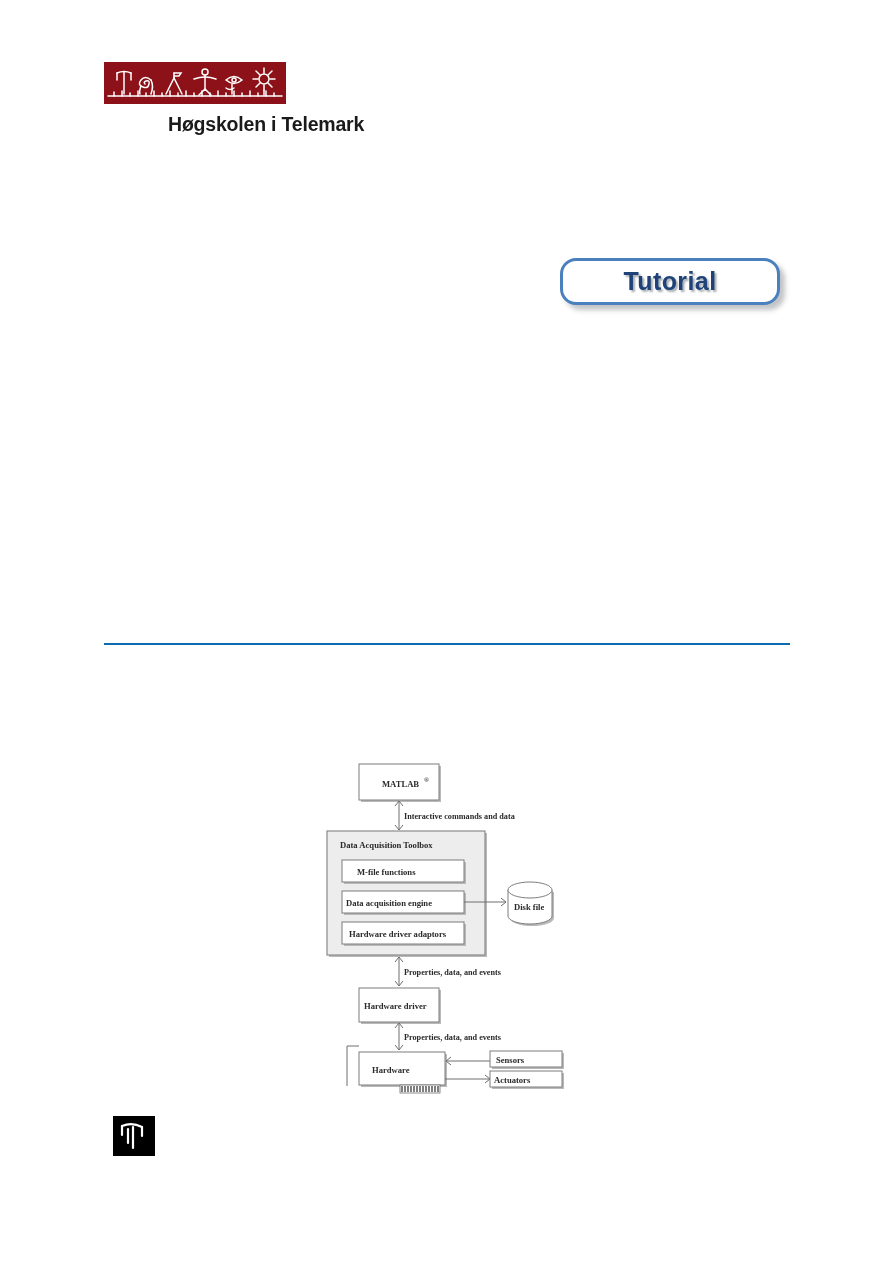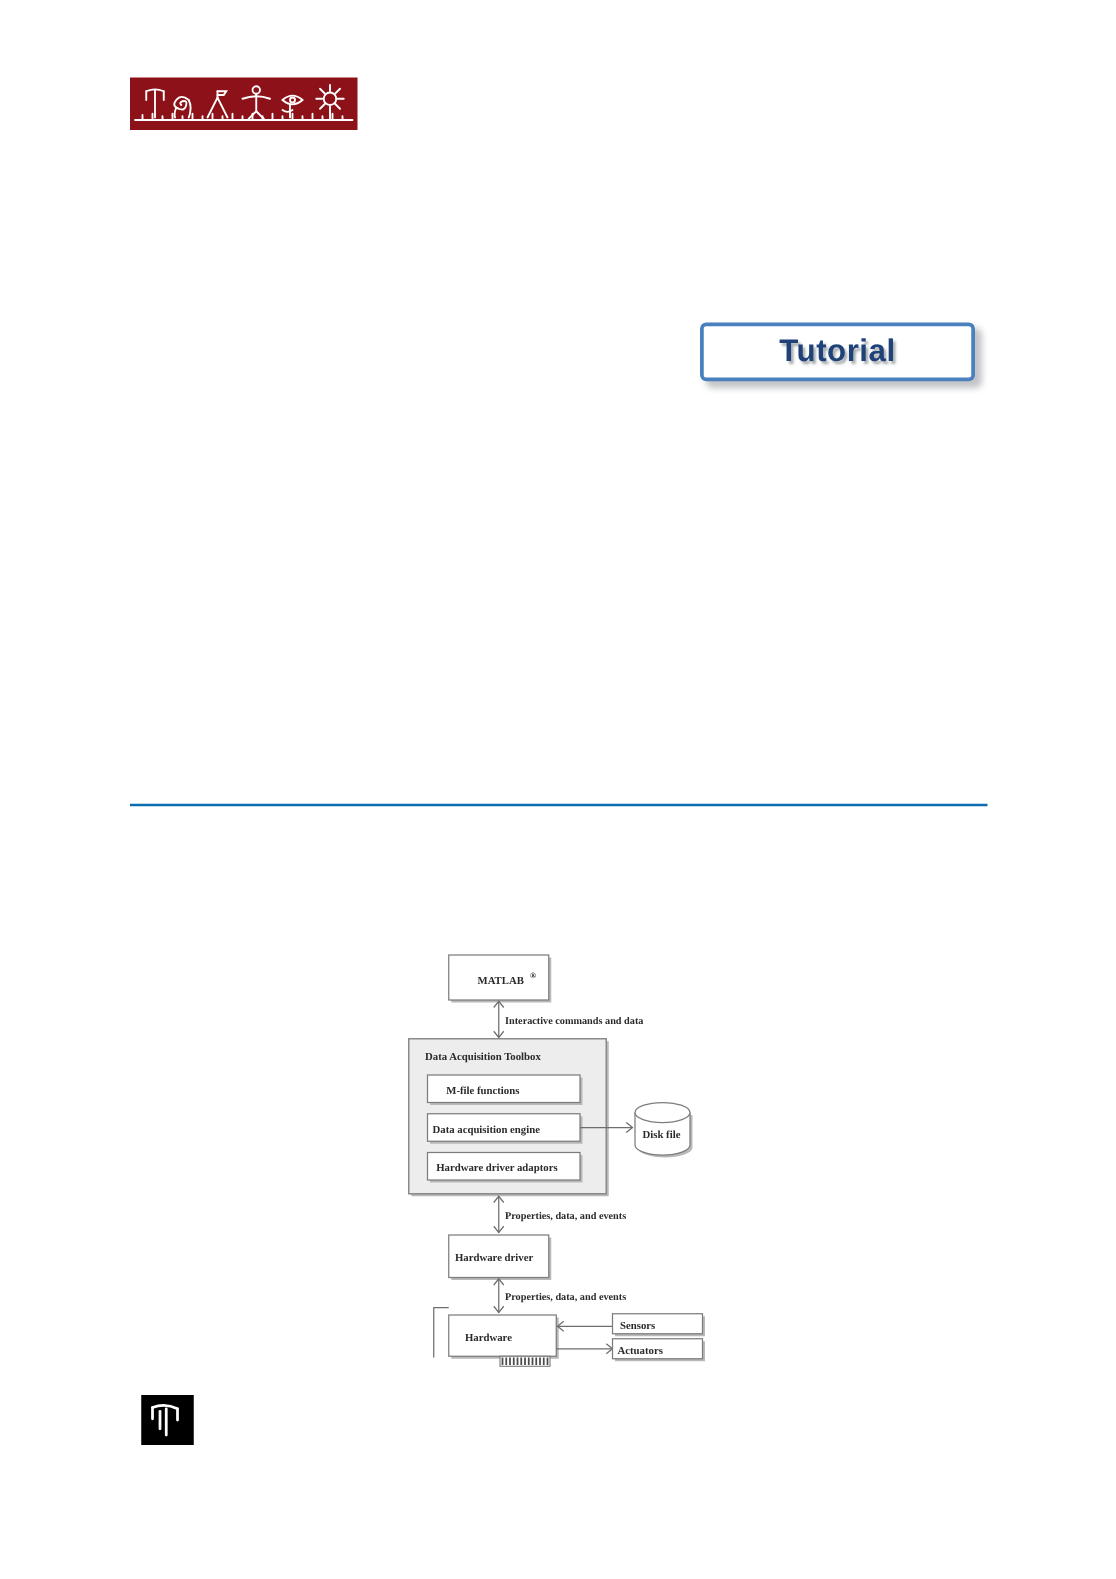--- a/index.html
+++ b/index.html
@@ -43,21 +43,21 @@
 
   
   .tutorial-badge {
     position: absolute;
     left: 560px;
     top: 258px;
     width: 220px;
     height: 47px;
     box-sizing: border-box;
     border: 3px solid #4a80bd;
-    border-radius: 5px;
+    border-radius: 16px;
     background: #ffffff;
     box-shadow: 5px 5px 5px rgba(120,125,130,0.45);
     display: flex;
     align-items: center;
     justify-content: center;
   }
   .tutorial-badge-label {
     font-family: "Liberation Sans", sans-serif;
     font-weight: bold;
     font-size: 25px;
@@ -140,20 +140,21 @@
         <path d="M128 22 v10"></path>
         <path d="M122 26 q4 3 8 0"></path>
 
         <circle cx="160" cy="17" r="5"></circle>
         <path d="M160 6 v5 M160 23 v5 M149 17 h5 M166 17 h5
                  M152 9 l4 4 M168 9 l-4 4 M152 25 l4 -4 M168 25 l-4 -4"></path>
         <path d="M160 28 v5"></path>
       </g>
     </svg>
   </div>
+  <div class="logo-wordmark">Høgskolen i Telemark</div>
 </div>
 
 <div class="tutorial-badge">
   <span class="tutorial-badge-label">Tutorial</span>
 </div>
 
 <div class="divider"></div>
 
 <div class="diagram">
   <svg width="290" height="345" viewBox="0 0 290 345" xmlns="http://www.w3.org/2000/svg">

